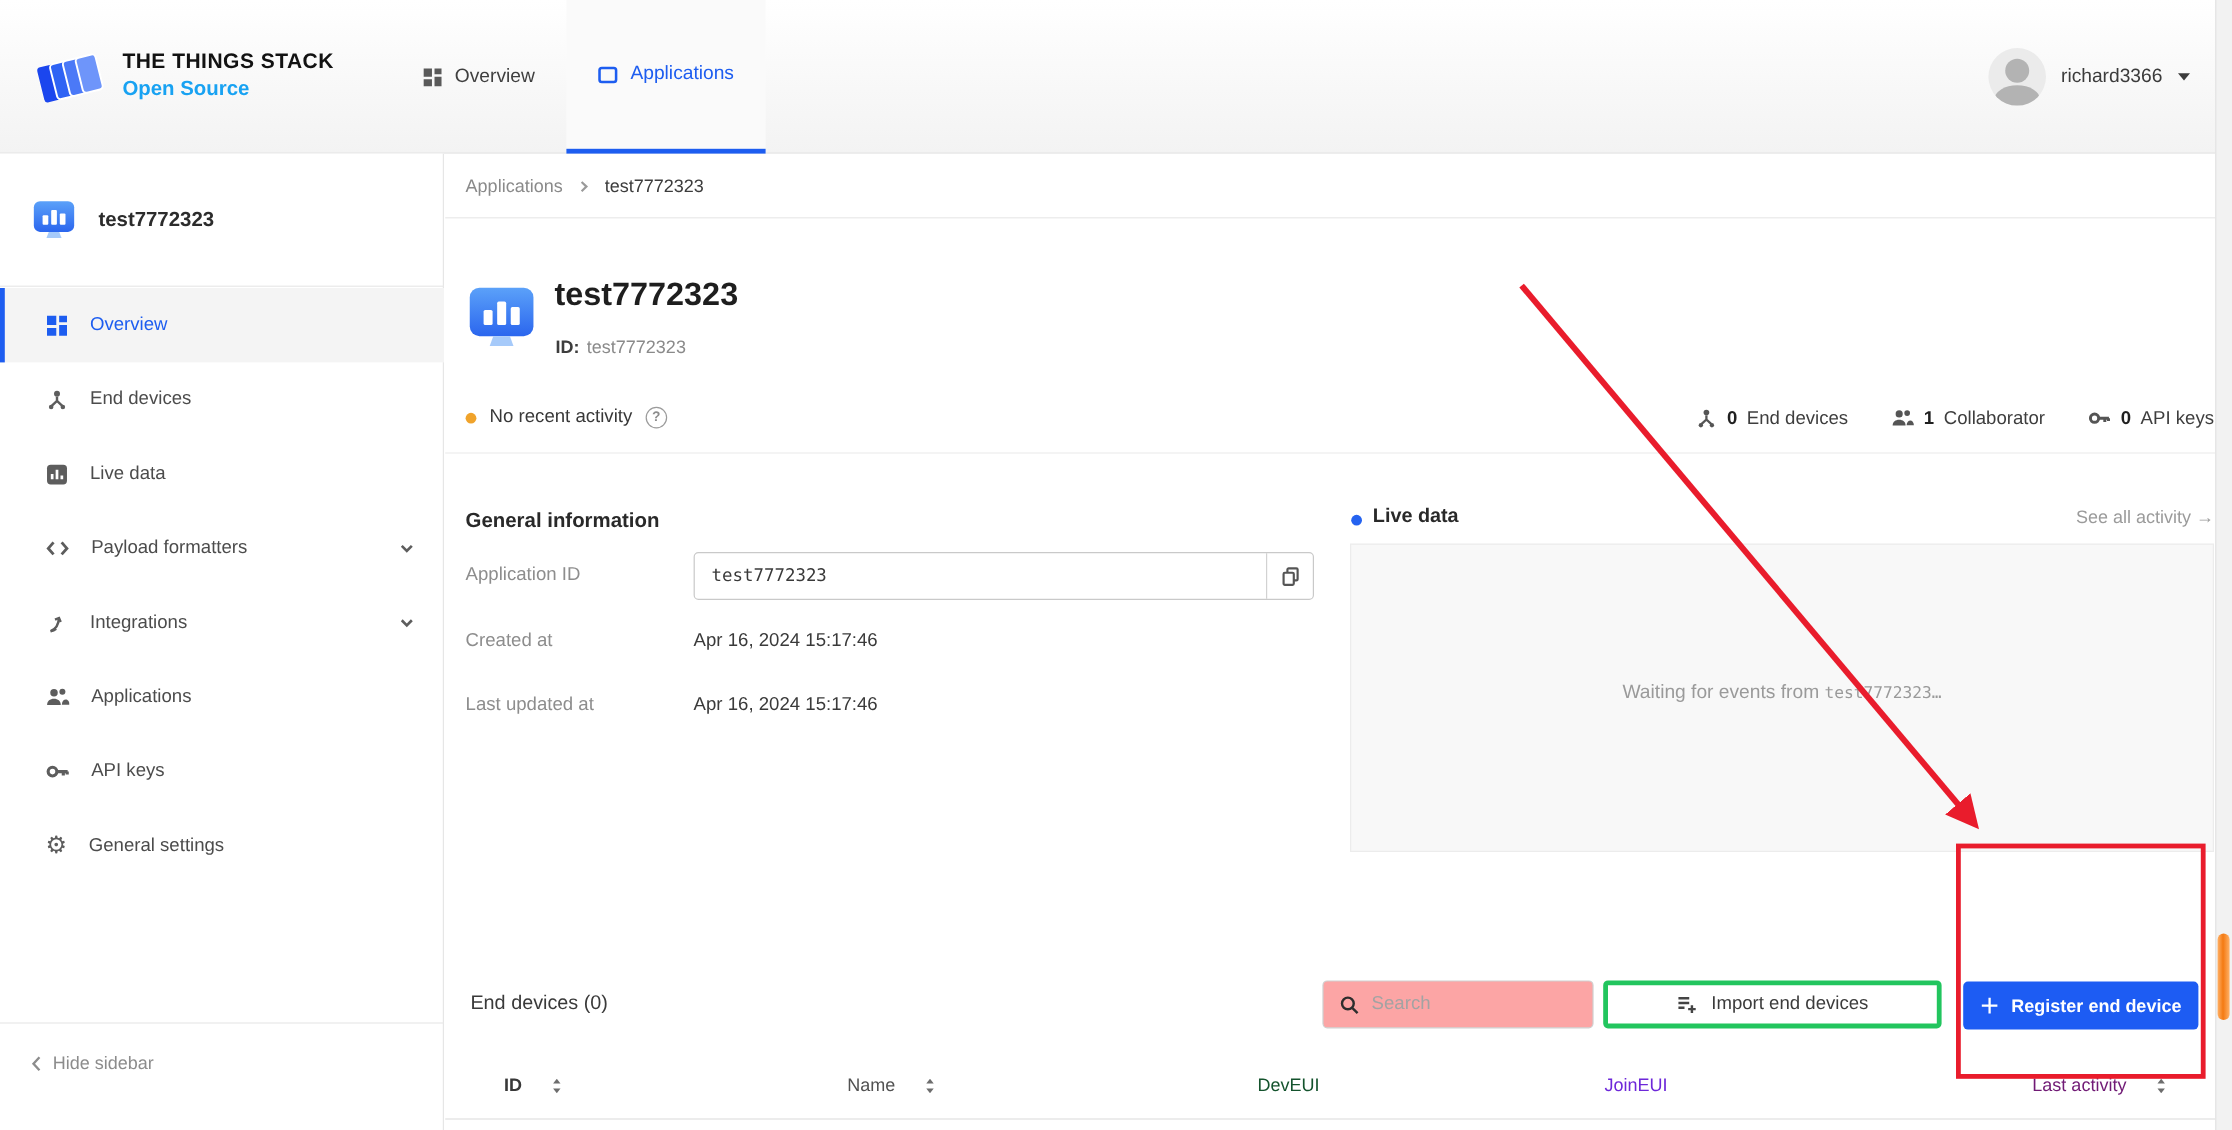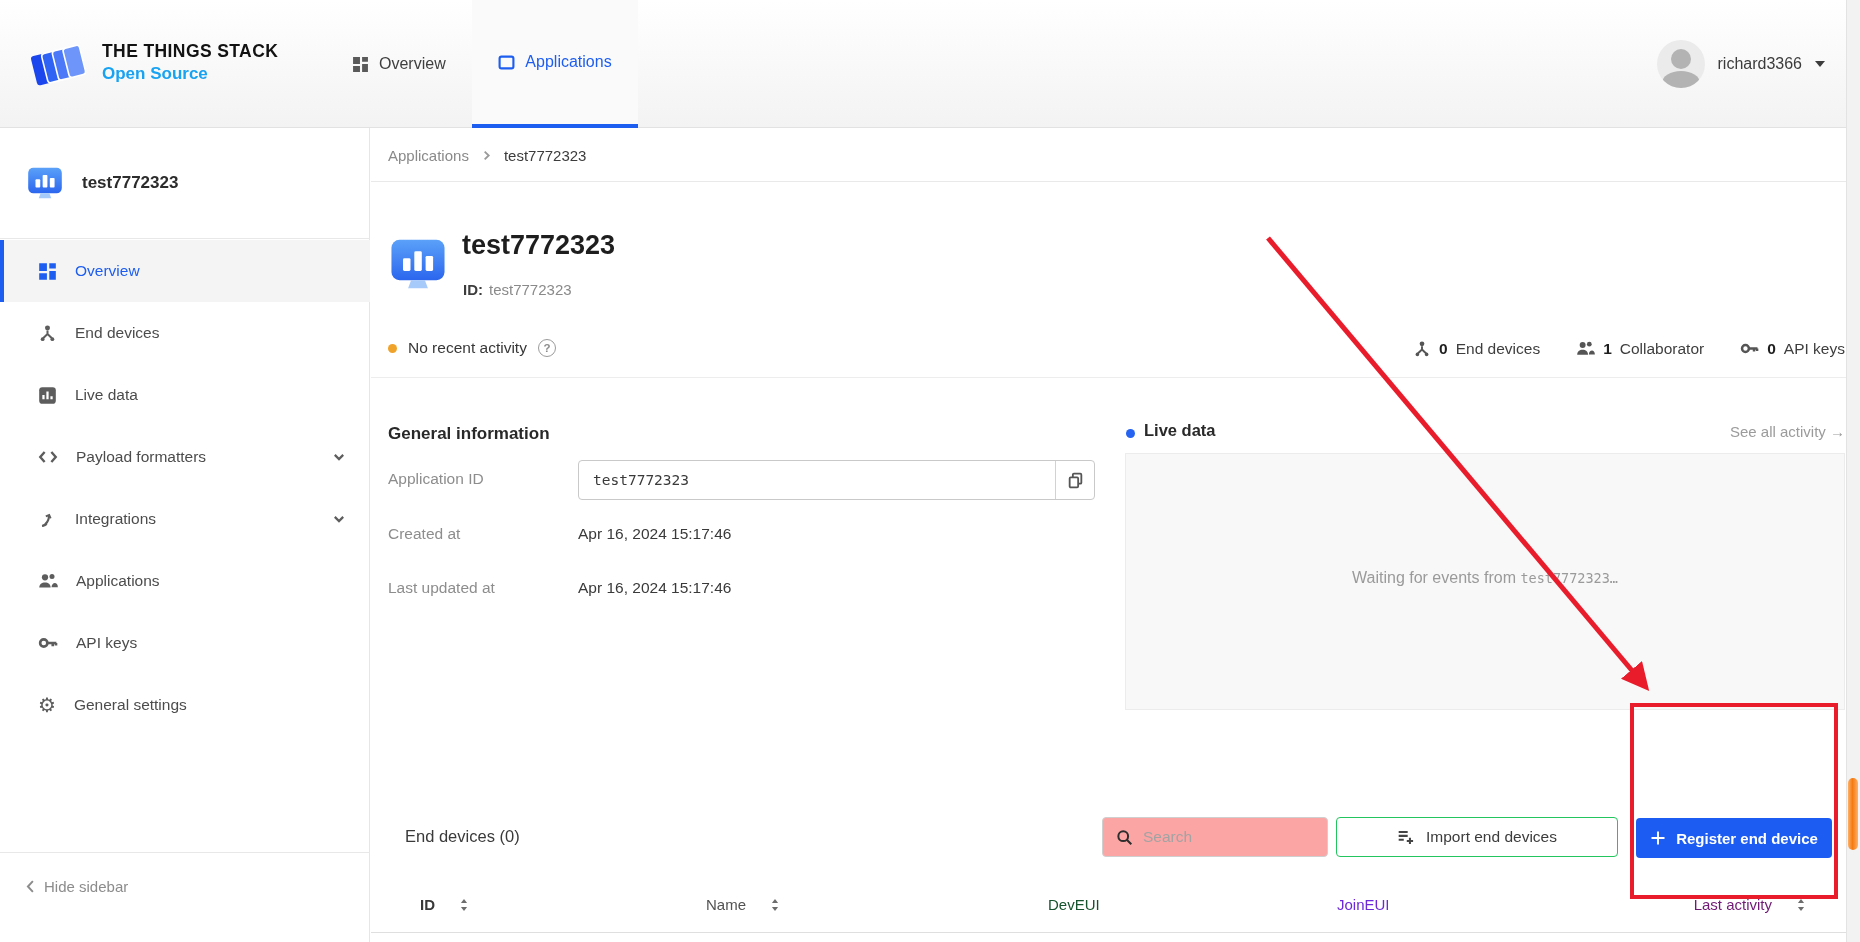--- a/index.html
+++ b/index.html
@@ -93,29 +93,29 @@
                  color:#555; cursor:pointer; }
 
   .ld-dot { position:absolute; left:1126px; top:429px; width:9px; height:9px; border-radius:50%; background:#2563f0; }
   .ld-head { position:absolute; left:1144px; top:421px; font-size:16.5px; font-weight:700; color:#292929; }
   .ld-link { position:absolute; right:15px; top:423px; font-size:15px; color:#9b9b9b; cursor:pointer; }
   .ld-panel { position:absolute; left:1125px; top:453px; width:720px; height:257px;
               background:#f8f8f8; border:1px solid #ececec; }
   .ld-wait { position:absolute; left:0; right:0; top:115px; text-align:center; font-size:16px; color:#9a9a9a; }
   .ld-wait .mono { font-family:"DejaVu Sans Mono", monospace; font-size:13.5px; }
 
-  .ed-head { position:absolute; left:405px; top:827px; font-size:16.5px; color:#3a3a3a; }
+  .ed-head { position:absolute; left:392px; top:827px; font-size:16.5px; color:#3a3a3a; }
   .search-box { position:absolute; left:1102px; top:817px; width:226px; height:40px;
                 border:1px solid #cfcfcf; border-radius:4px; background:#fca5a5;
                 display:flex; align-items:center; padding-left:13px; gap:10px; }
   .search-box svg { color:#2d2d2d; }
   .search-box input { border:none; outline:none; flex:1; font-size:15.5px; color:#3a3a3a; min-width:0; background:transparent; }
   .search-box input::placeholder { color:#a3a3a3; }
   .btn-import { position:absolute; left:1336px; top:817px; width:282px; height:40px;
-                background:#fff; border:1px solid #22c55e; border-radius:4px;
+                background:#fff; border:4px solid #22c55e; border-radius:4px;
                 display:flex; align-items:center; justify-content:center; gap:11px;
                 font-size:15.5px; color:#3c3c3c; cursor:pointer; }
   .btn-import svg { color:#444; }
   .btn-register { position:absolute; left:1636px; top:818px; width:196px; height:40px;
                   background:#1d5cf3; border:none; border-radius:4px;
                   display:flex; align-items:center; justify-content:center; gap:10px;
                   font-size:15px; font-weight:700; color:#fff; cursor:pointer; }
 
   .th { position:absolute; top:896px; display:flex; align-items:center; gap:25px; font-size:15px; }
   .th .sort { color:#6d6d6d; cursor:pointer; display:flex; }

